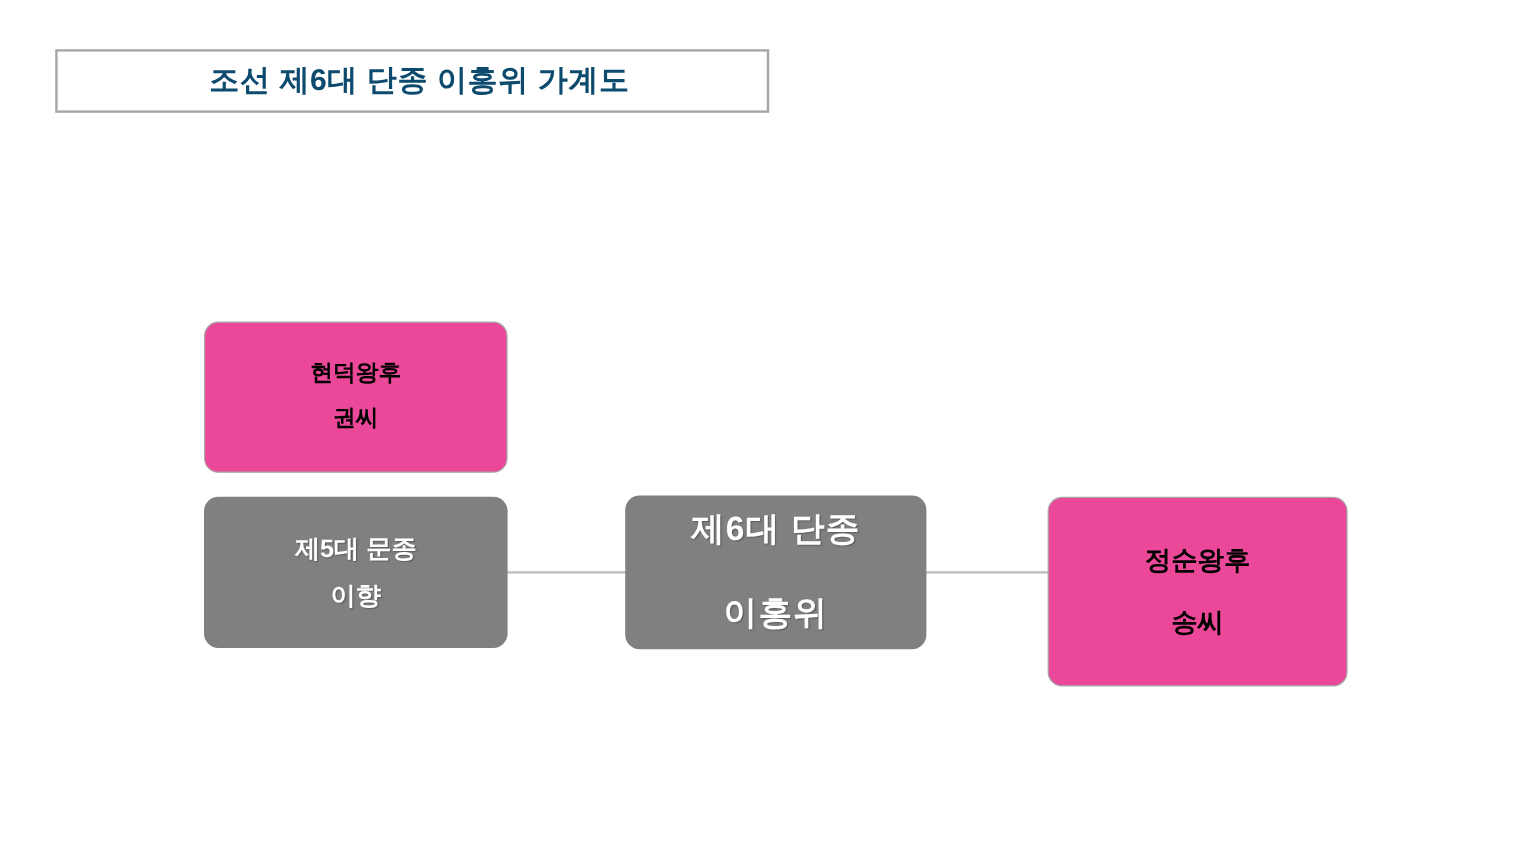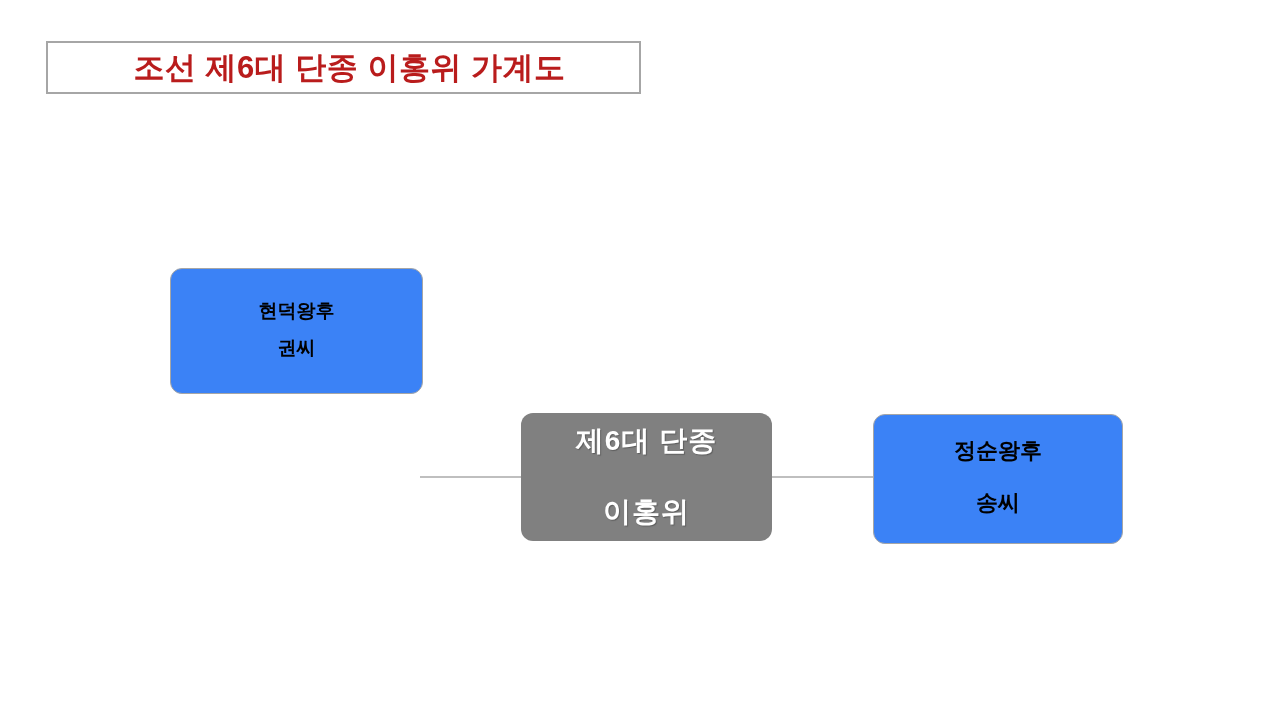--- a/index.html
+++ b/index.html
@@ -27,23 +27,23 @@
     width: 595px;
     height: 53px;
     border: 2px solid #a6a6a6;
     background: #ffffff;
     box-sizing: border-box;
     display: flex;
     align-items: center;
     justify-content: center;
   }
   .title-text {
-    font-size: 31px;
+    font-size: 25px;
     font-weight: bold;
-    color: #b91c1c;
+    color: #0c4a6e;
     letter-spacing: 0.5px;
     line-height: 1;
     white-space: nowrap;
     padding-left: 12px;
     text-align: center;
   }
 
   
   .connector {
     position: absolute;
@@ -57,24 +57,23 @@
   .node {
     position: absolute;
     box-sizing: border-box;
     border-radius: 12px;
     display: flex;
     flex-direction: column;
     align-items: center;
     justify-content: center;
   }
   .node.spouse {
-    background: #3b82f6;
+    background: #ec4899;
     border: 1.5px solid #a6a6a6;
     color: #000000;
-    font-family: Liberation Mono, monospace;
   }
   .node.king {
     background: #808080;
     border: none;
     color: #ffffff;
     text-shadow: 1px 1px 1px rgba(64,64,64,0.55);
   }
   .node-line {
     font-weight: bold;
     line-height: 1.1;
@@ -94,21 +93,21 @@
   }
   #node-munjong .node-line { font-size: 21px; }
 
   #node-danjong {
     left: 521px; top: 413px; width: 251px; height: 128px; gap: 28px;
   }
   #node-danjong .node-line { font-size: 28px; letter-spacing: 1px; }
   #node-danjong .node-line + .node-line { margin-top: 12px; font-family: Liberation Serif, serif; }
 
   #node-jeongsun {
-    left: 873px; top: 414px; width: 250px; height: 130px;
+    left: 873px; top: 414px; width: 250px; height: 158px;
   }
   #node-jeongsun .node-line { font-size: 22px; }
   #node-jeongsun .node-line + .node-line { margin-top: 28px; }
 </style>
 </head>
 <body>
 
 <div id="slide">
 
   <div class="title-box">
@@ -116,20 +115,24 @@
   </div>
 
   <div class="connector" id="connector-left"></div>
   <div class="connector" id="connector-right"></div>
 
   <div class="node spouse" id="node-hyeondeok">
     <span class="node-line">현덕왕후</span>
     <span class="node-line">권씨</span>
   </div>
 
+  <div class="node king" id="node-munjong">
+    <span class="node-line">제5대 문종</span>
+    <span class="node-line">이향</span>
+  </div>
 
   <div class="node king" id="node-danjong">
     <span class="node-line">제6대 단종</span>
     <span class="node-line">이홍위</span>
   </div>
 
   <div class="node spouse" id="node-jeongsun">
     <span class="node-line">정순왕후</span>
     <span class="node-line">송씨</span>
   </div>

